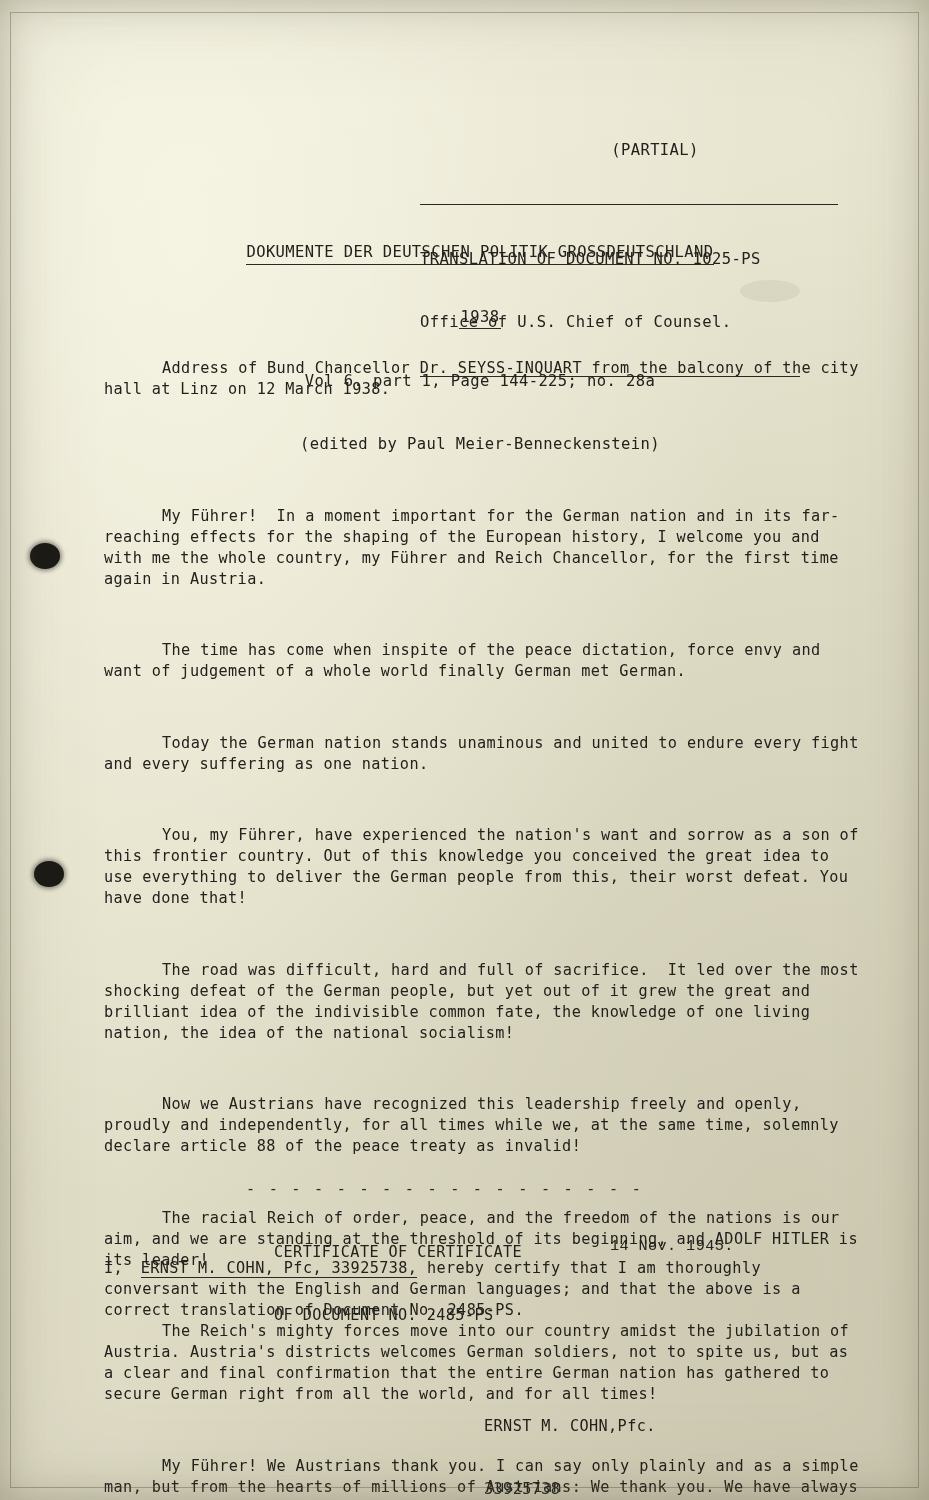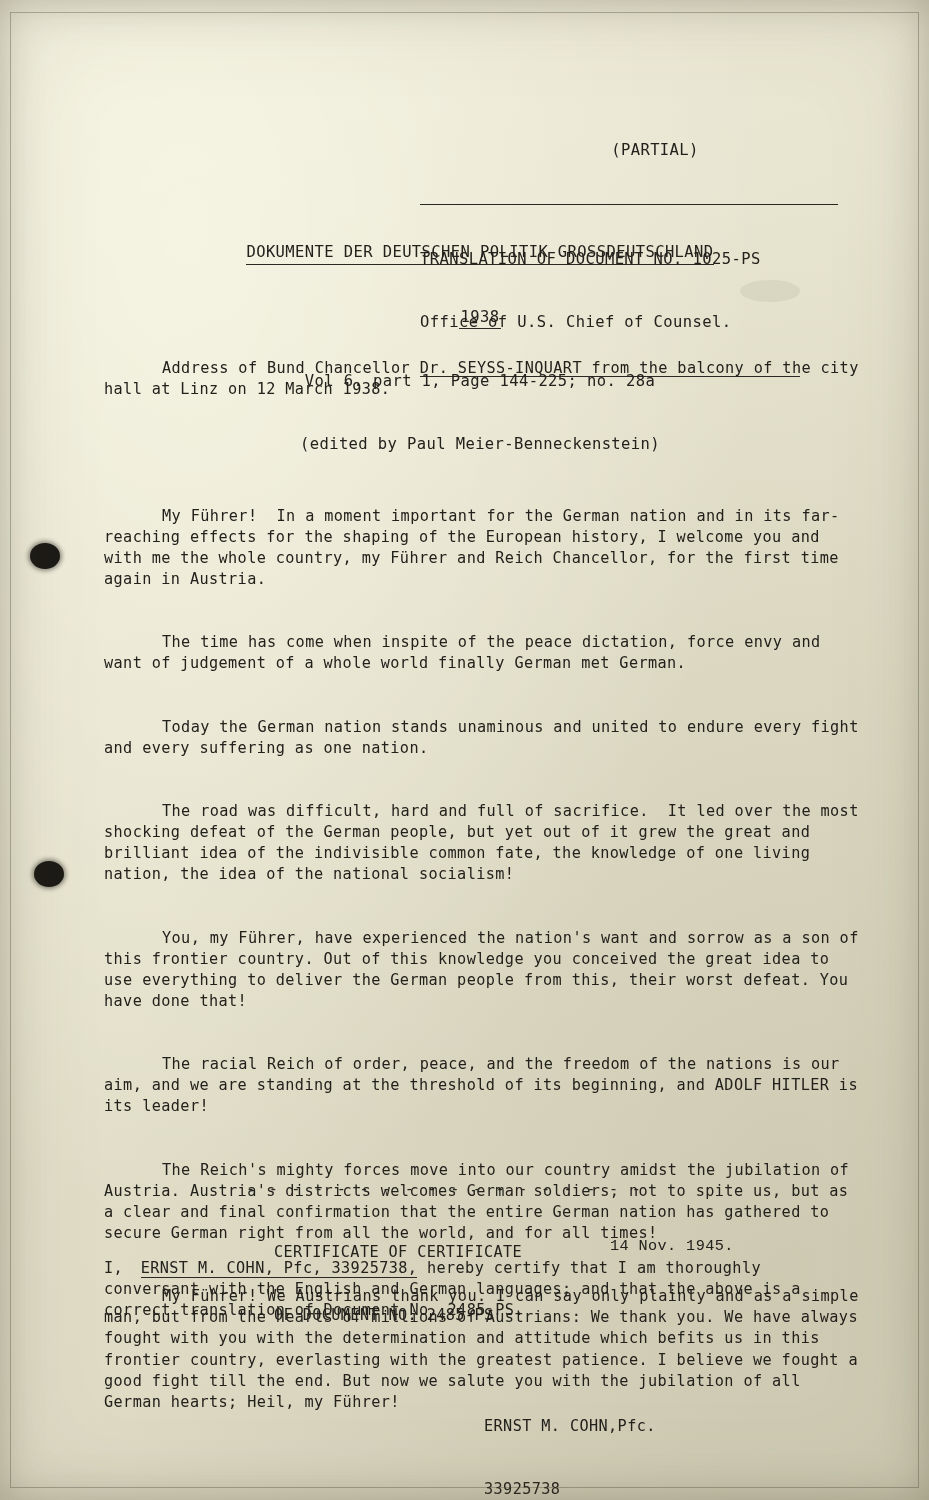--- a/index.html
+++ b/index.html
@@ -99,21 +99,21 @@
   
   .body-text {
     position: absolute;
     left: 104px;
     top: 308px;
     width: 756px;
     font-size: 15.2px;
     line-height: 21.1px;
   }
   .para { margin: 0 0 0 0; }
-  .para + .para { margin-top: 0px; }
+  .para + .para { margin-top: 8px; }
   .indent { text-indent: 58px; }
 
   
   .dash-sep {
     position: absolute;
     left: 246px;
     top: 1172px;
     width: 440px;
     font-size: 15.2px;
     letter-spacing: 2.2px;
@@ -193,22 +193,23 @@
       <div>Vol 6. part 1, Page 144-225; no. 28a</div>
       <div>(edited by Paul Meier-Benneckenstein)</div>
     </div>
 
     <div class="body-text mono">
       <div class="para indent">Address of Bund Chancellor Dr. SEYSS-INQUART from the balcony of the city hall at Linz on 12 March 1938.</div>
       <div style="height:21px"></div>
       <div class="para indent">My Führer!  In a moment important for the German nation and in its far-reaching effects for the shaping of the European history, I welcome you and with me the whole country, my Führer and Reich Chancellor, for the first time again in Austria.</div>
       <div class="para indent">The time has come when inspite of the peace dictation, force envy and want of judgement of a whole world finally German met German.</div>
       <div class="para indent">Today the German nation stands unaminous and united to endure every fight and every suffering as one nation.</div>
+      <div class="para indent">You, my Führer, have experienced the nation's want and sorrow as a son of this frontier country. Out of this knowledge you conceived the great idea to use everything to deliver the German people from this, their worst defeat. You have done that!</div>
       <div class="para indent">The road was difficult, hard and full of sacrifice.  It led over the most shocking defeat of the German people, but yet out of it grew the great and brilliant idea of the indivisible common fate, the knowledge of one living nation, the idea of the national socialism!</div>
-      <div class="para indent">You, my Führer, have experienced the nation's want and sorrow as a son of this frontier country. Out of this knowledge you conceived the great idea to use everything to deliver the German people from this, their worst defeat. You have done that!</div>
+      <div class="para indent">Now we Austrians have recognized this leadership freely and openly, proudly and independently, for all times while we, at the same time, solemnly declare article 88 of the peace treaty as invalid!</div>
       <div class="para indent">The racial Reich of order, peace, and the freedom of the nations is our aim, and we are standing at the threshold of its beginning, and ADOLF HITLER is its leader!</div>
       <div class="para indent">The Reich's mighty forces move into our country amidst the jubilation of Austria. Austria's districts welcomes German soldiers, not to spite us, but as a clear and final confirmation that the entire German nation has gathered to secure German right from all the world, and for all times!</div>
       <div class="para indent">My Führer! We Austrians thank you. I can say only plainly and as a simple man, but from the hearts of millions of Austrians: We thank you. We have always fought with you with the determination and attitude which befits us in this frontier country, everlasting with the greatest patience. I believe we fought a good fight till the end. But now we salute you with the jubilation of all German hearts; Heil, my Führer!</div>
     </div>
 
     <div class="dash-sep mono">- - - - - - - - - - - - - - - - - -</div>
 
     <div class="cert-title mono">
       <div>CERTIFICATE OF CERTIFICATE</div>
       <div>OF DOCUMENT NO. 2485-PS</div>

